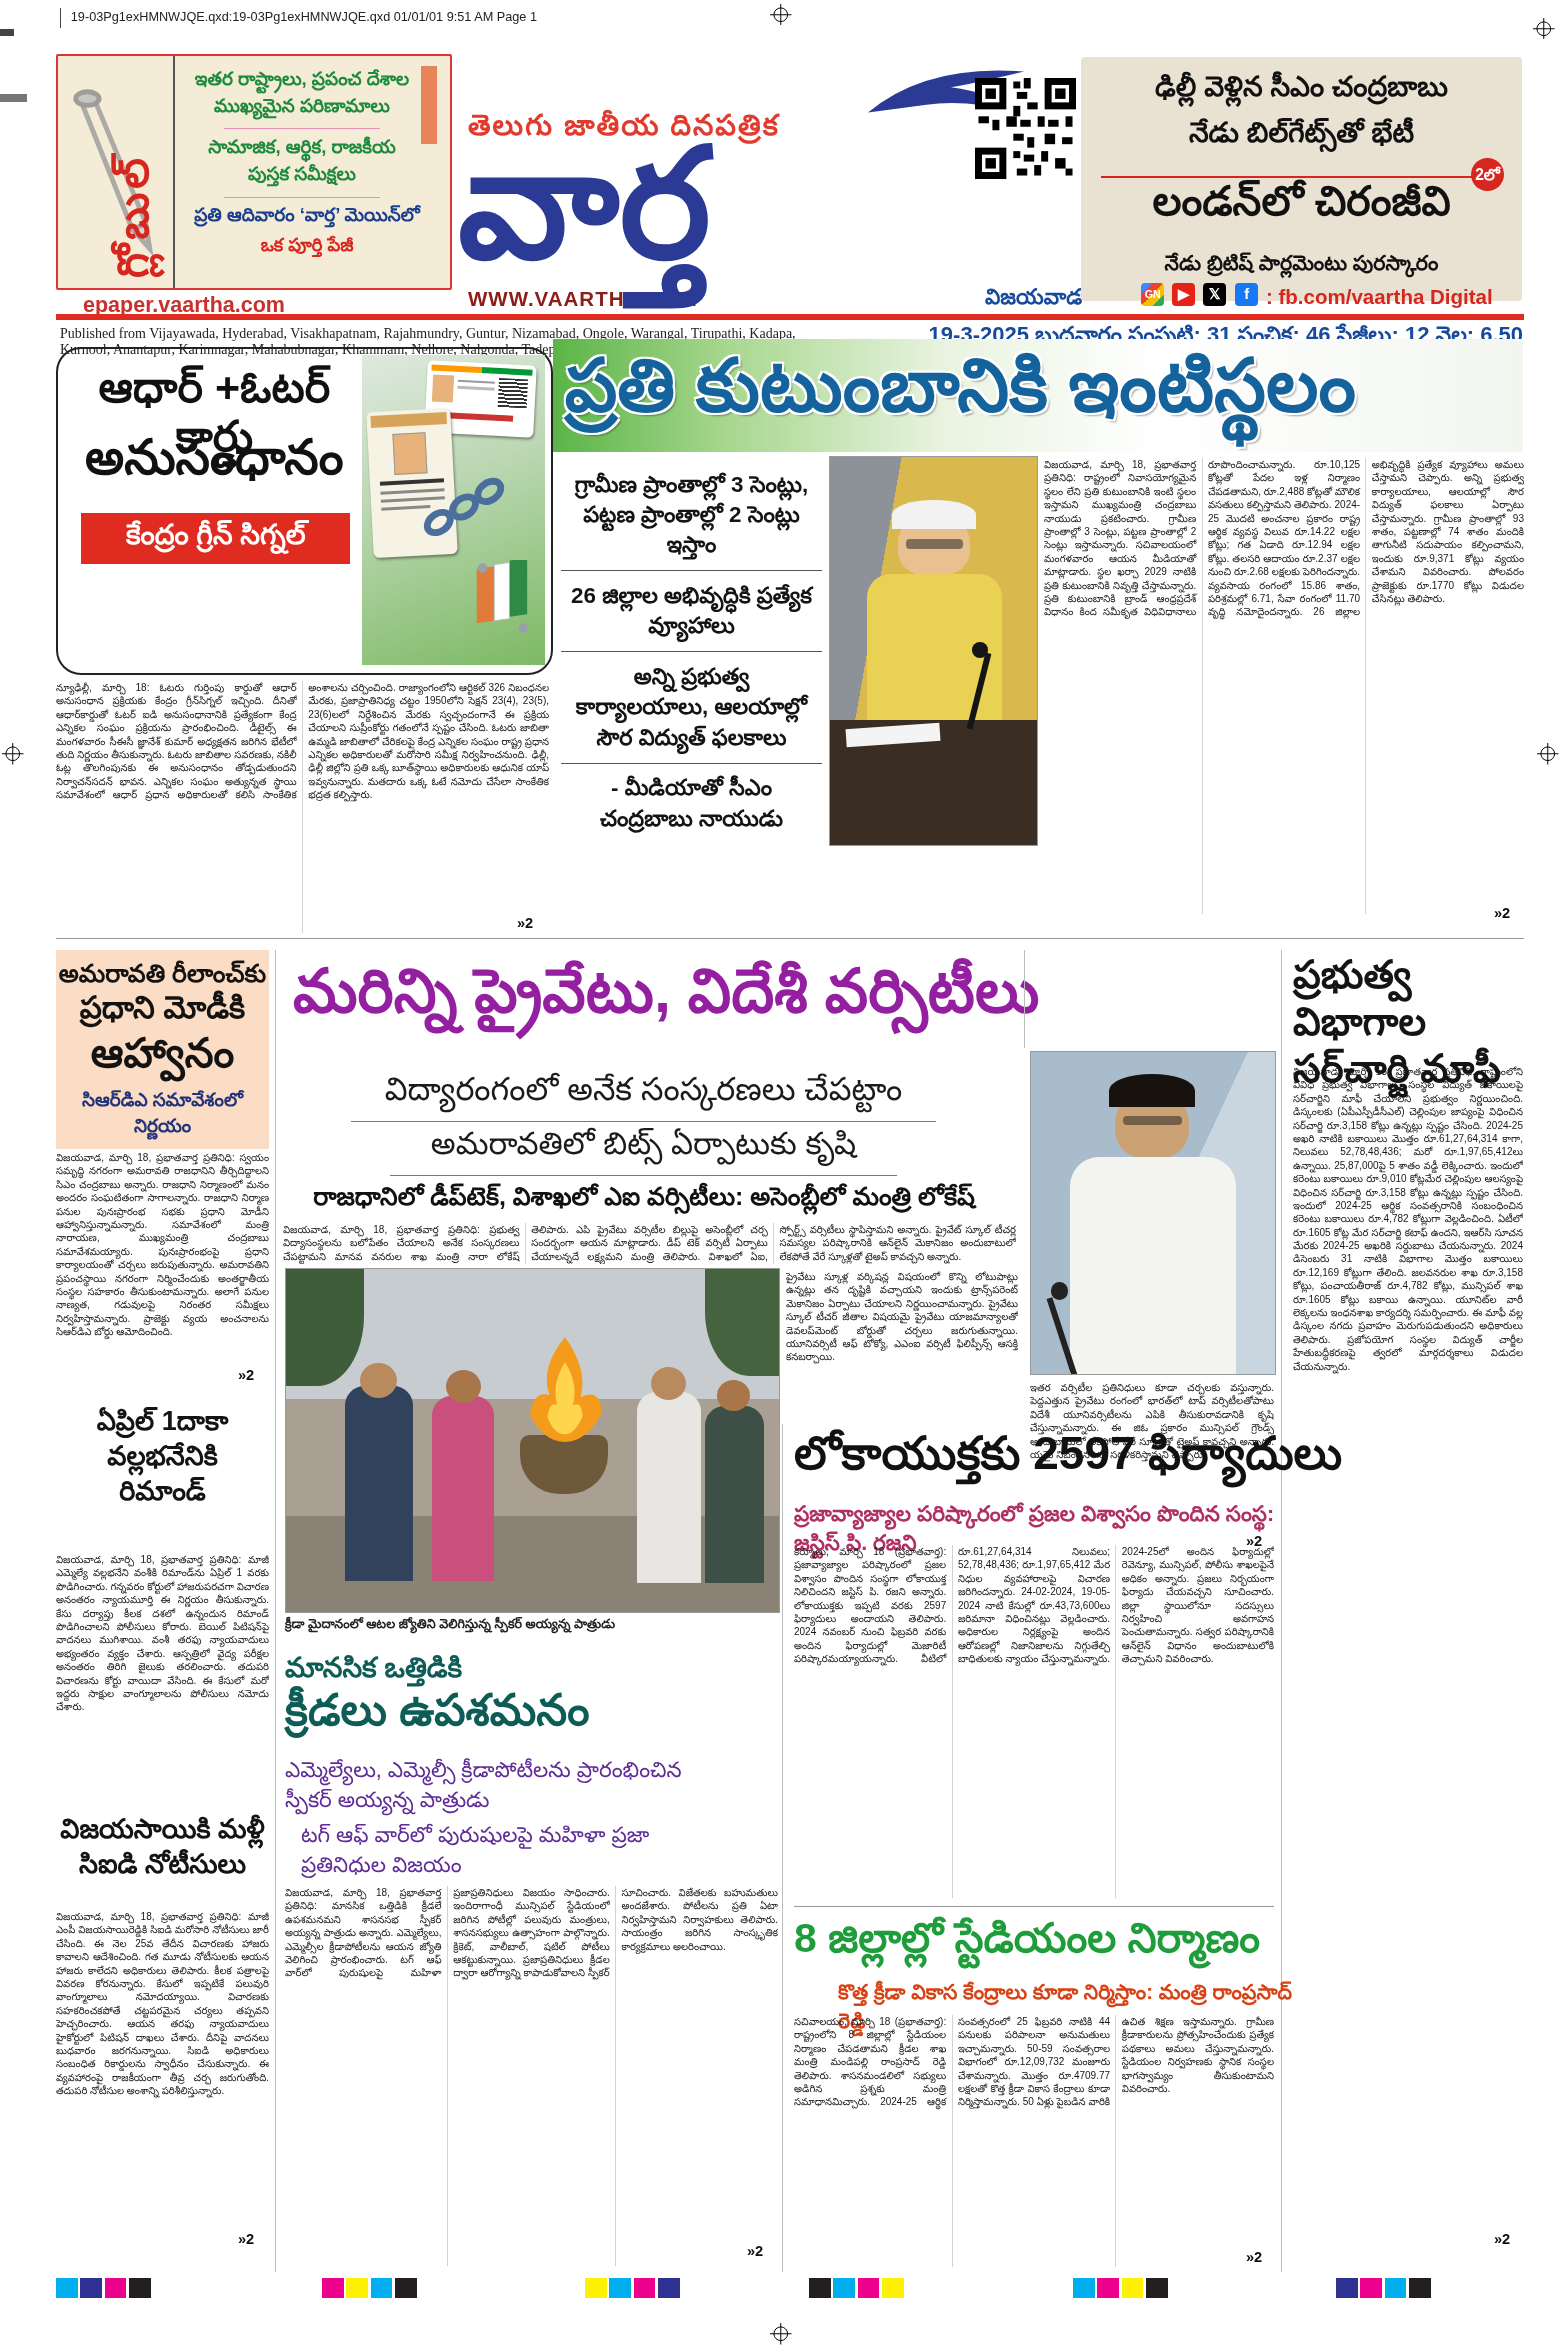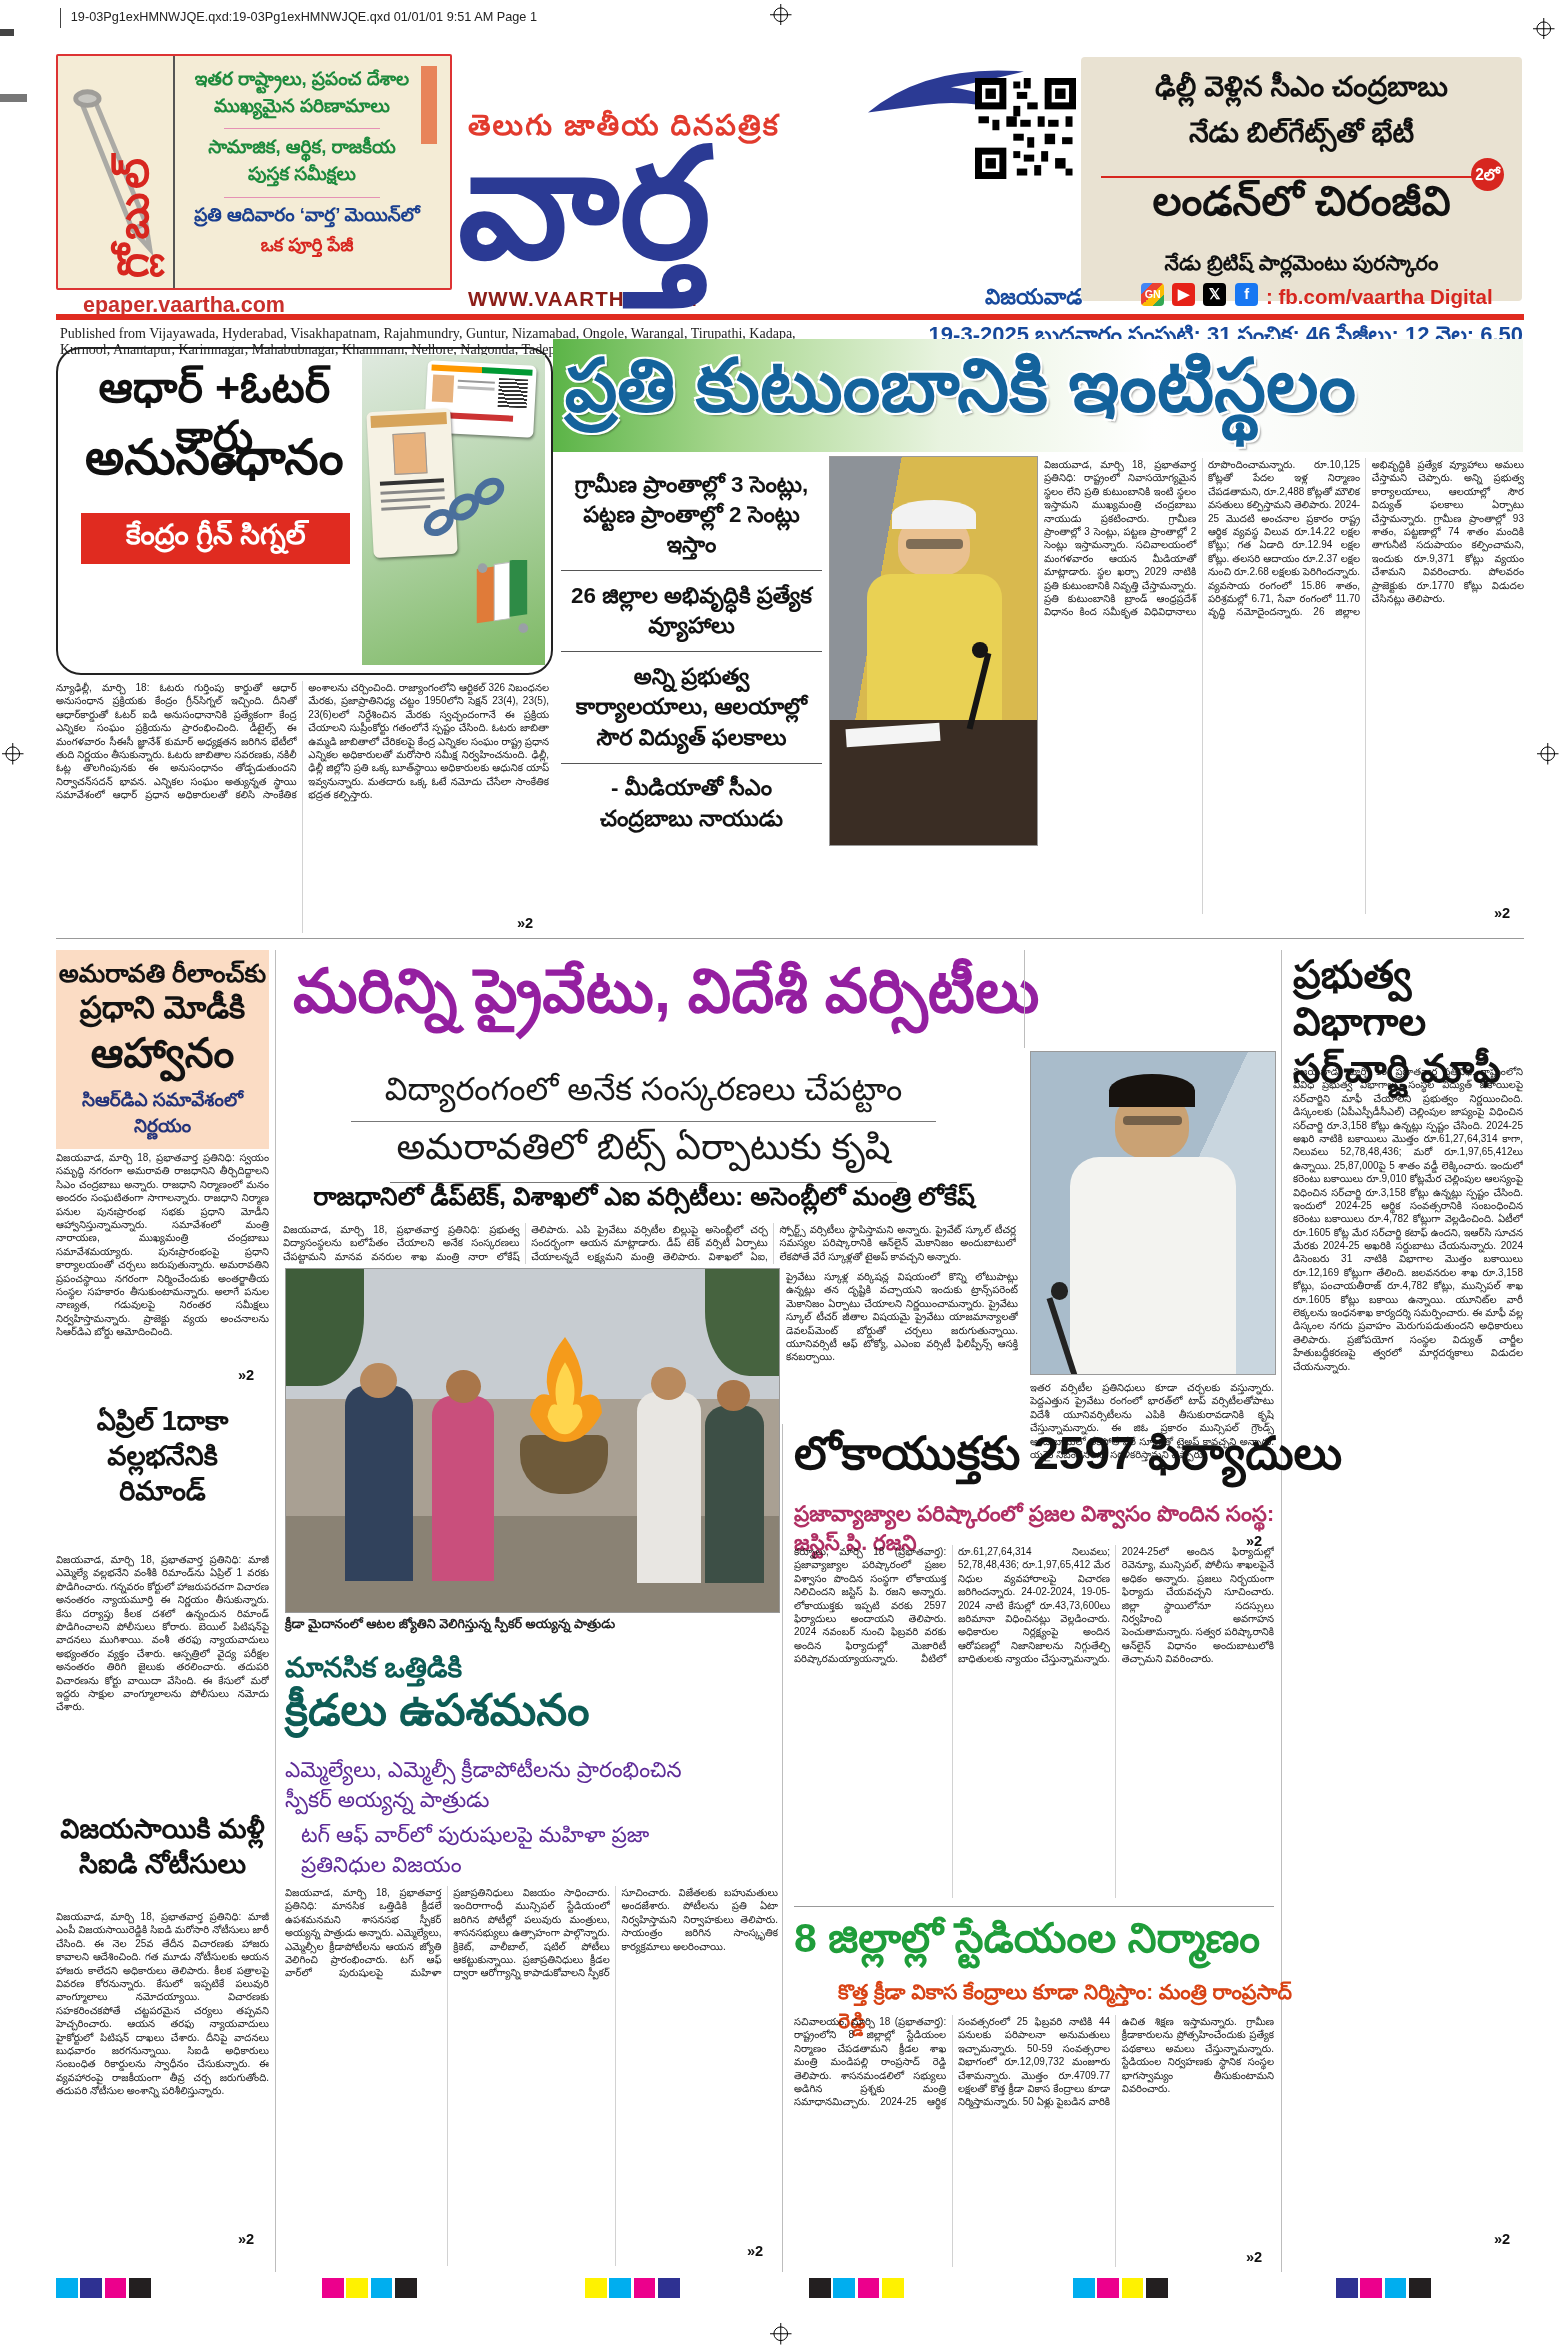--- a/index.html
+++ b/index.html
@@ -40,21 +40,21 @@
   .mainhead{color:#14639c;font-weight:bold;font-size:74px;line-height:1.05;white-space:nowrap;
     text-shadow:-2px -2px 0 #fff,2px -2px 0 #fff,-2px 2px 0 #fff,2px 2px 0 #fff,2.9px 2.9px 2px rgba(0,0,0,.35);}
   .bull{font-size:22.4px;font-weight:bold;color:#141414;text-align:center;line-height:1.35;padding:9.8px 3.9px;}
   .bull + .bull{border-top:1.5px solid #555;}
   .photo{overflow:hidden;border:1px solid #999;}
   .peach{background:#fbdcc4;}
   .h-modi{font-weight:bold;color:#131313;font-size:29px;line-height:1.25;text-align:center;}
   .sub-modi{font-weight:bold;color:#23337a;font-size:18.5px;text-align:center;}
   .h-edu{color:#941fa0;font-weight:bold;font-size:61px;white-space:nowrap;}
   .s-edu{color:#1b1b1b;font-size:32px;text-align:center;}
-  .s-edu2{color:#1b1b1b;font-size:36px;text-align:center;}
+  .s-edu2{color:#1b1b1b;font-size:31px;text-align:center;}
   .s-edu3{color:#111;font-weight:bold;font-size:25px;text-align:center;}
   .urule{border-bottom:1.5px solid #777;padding-bottom:5.9px;}
   .h-sur{color:#141414;font-weight:bold;font-size:39px;line-height:1.2;}
   .h-left{color:#141414;font-weight:bold;font-size:27px;line-height:1.3;}
   .h-loka{color:#111;font-weight:bold;font-size:46px;white-space:nowrap;}
   .s-loka{color:#b03064;font-weight:bold;font-size:21.5px;}
   .h-sta{color:#1f9d3a;font-weight:bold;font-size:41px;white-space:nowrap;}
   .s-sta{color:#d84315;font-weight:bold;font-size:20.5px;}
   .h-sport1{color:#0d5c55;font-weight:bold;font-size:28px;}
   .h-sport2{color:#0d5c55;font-weight:bold;font-size:44px;}

